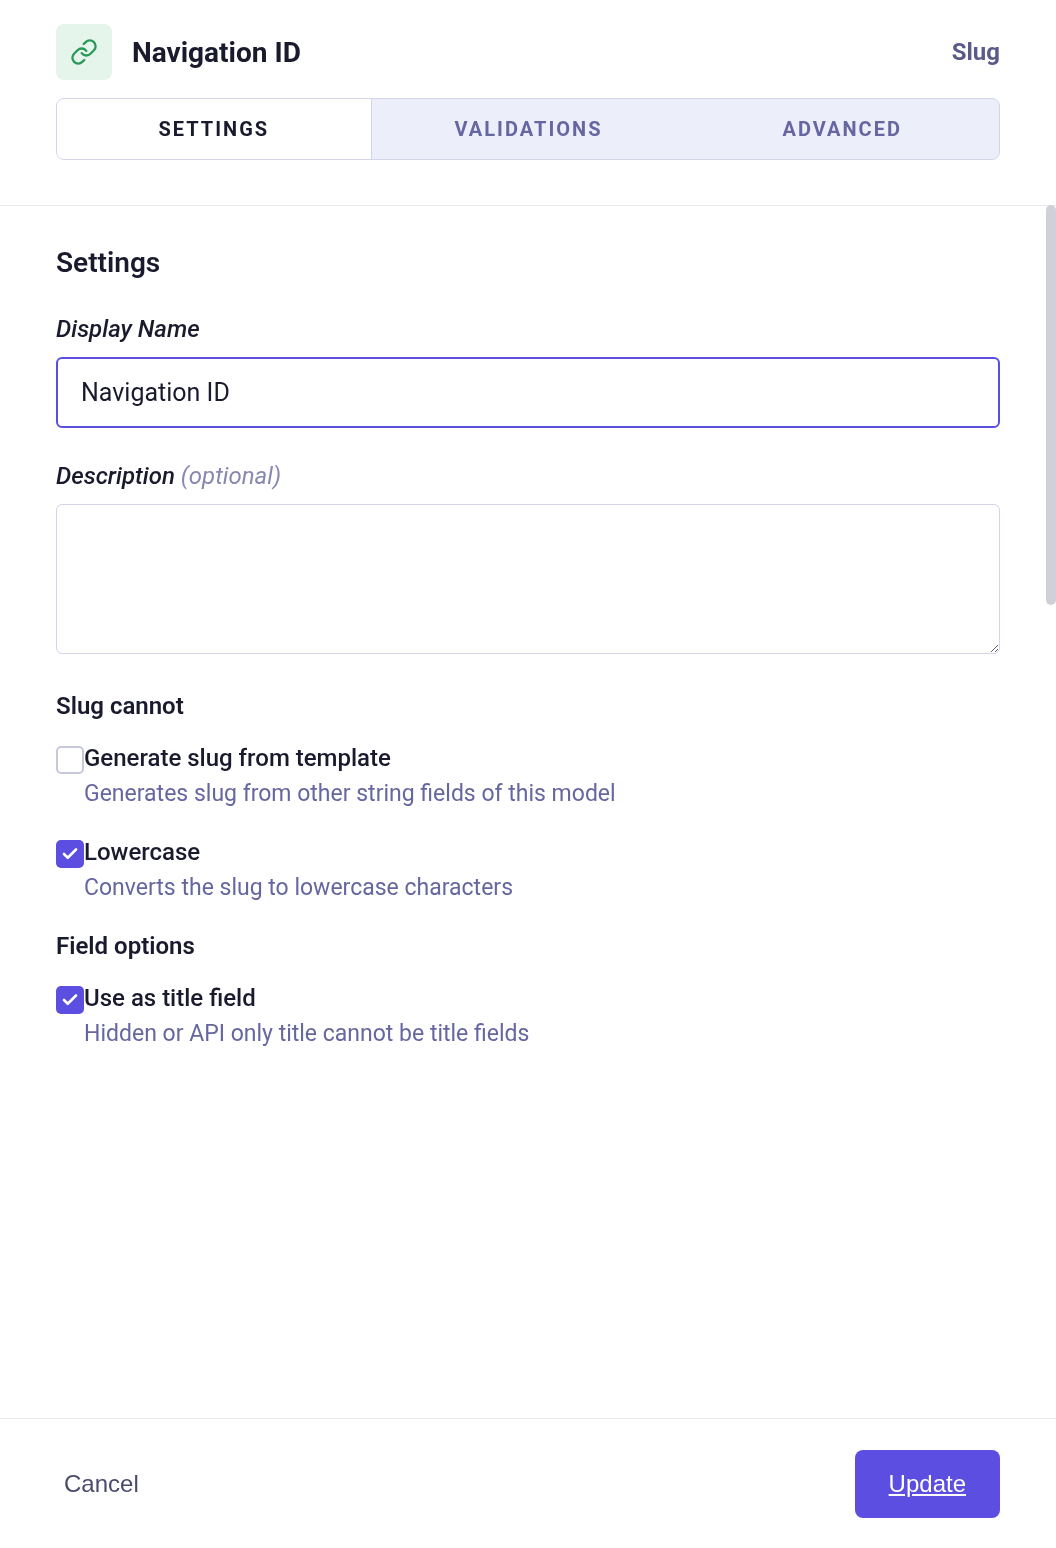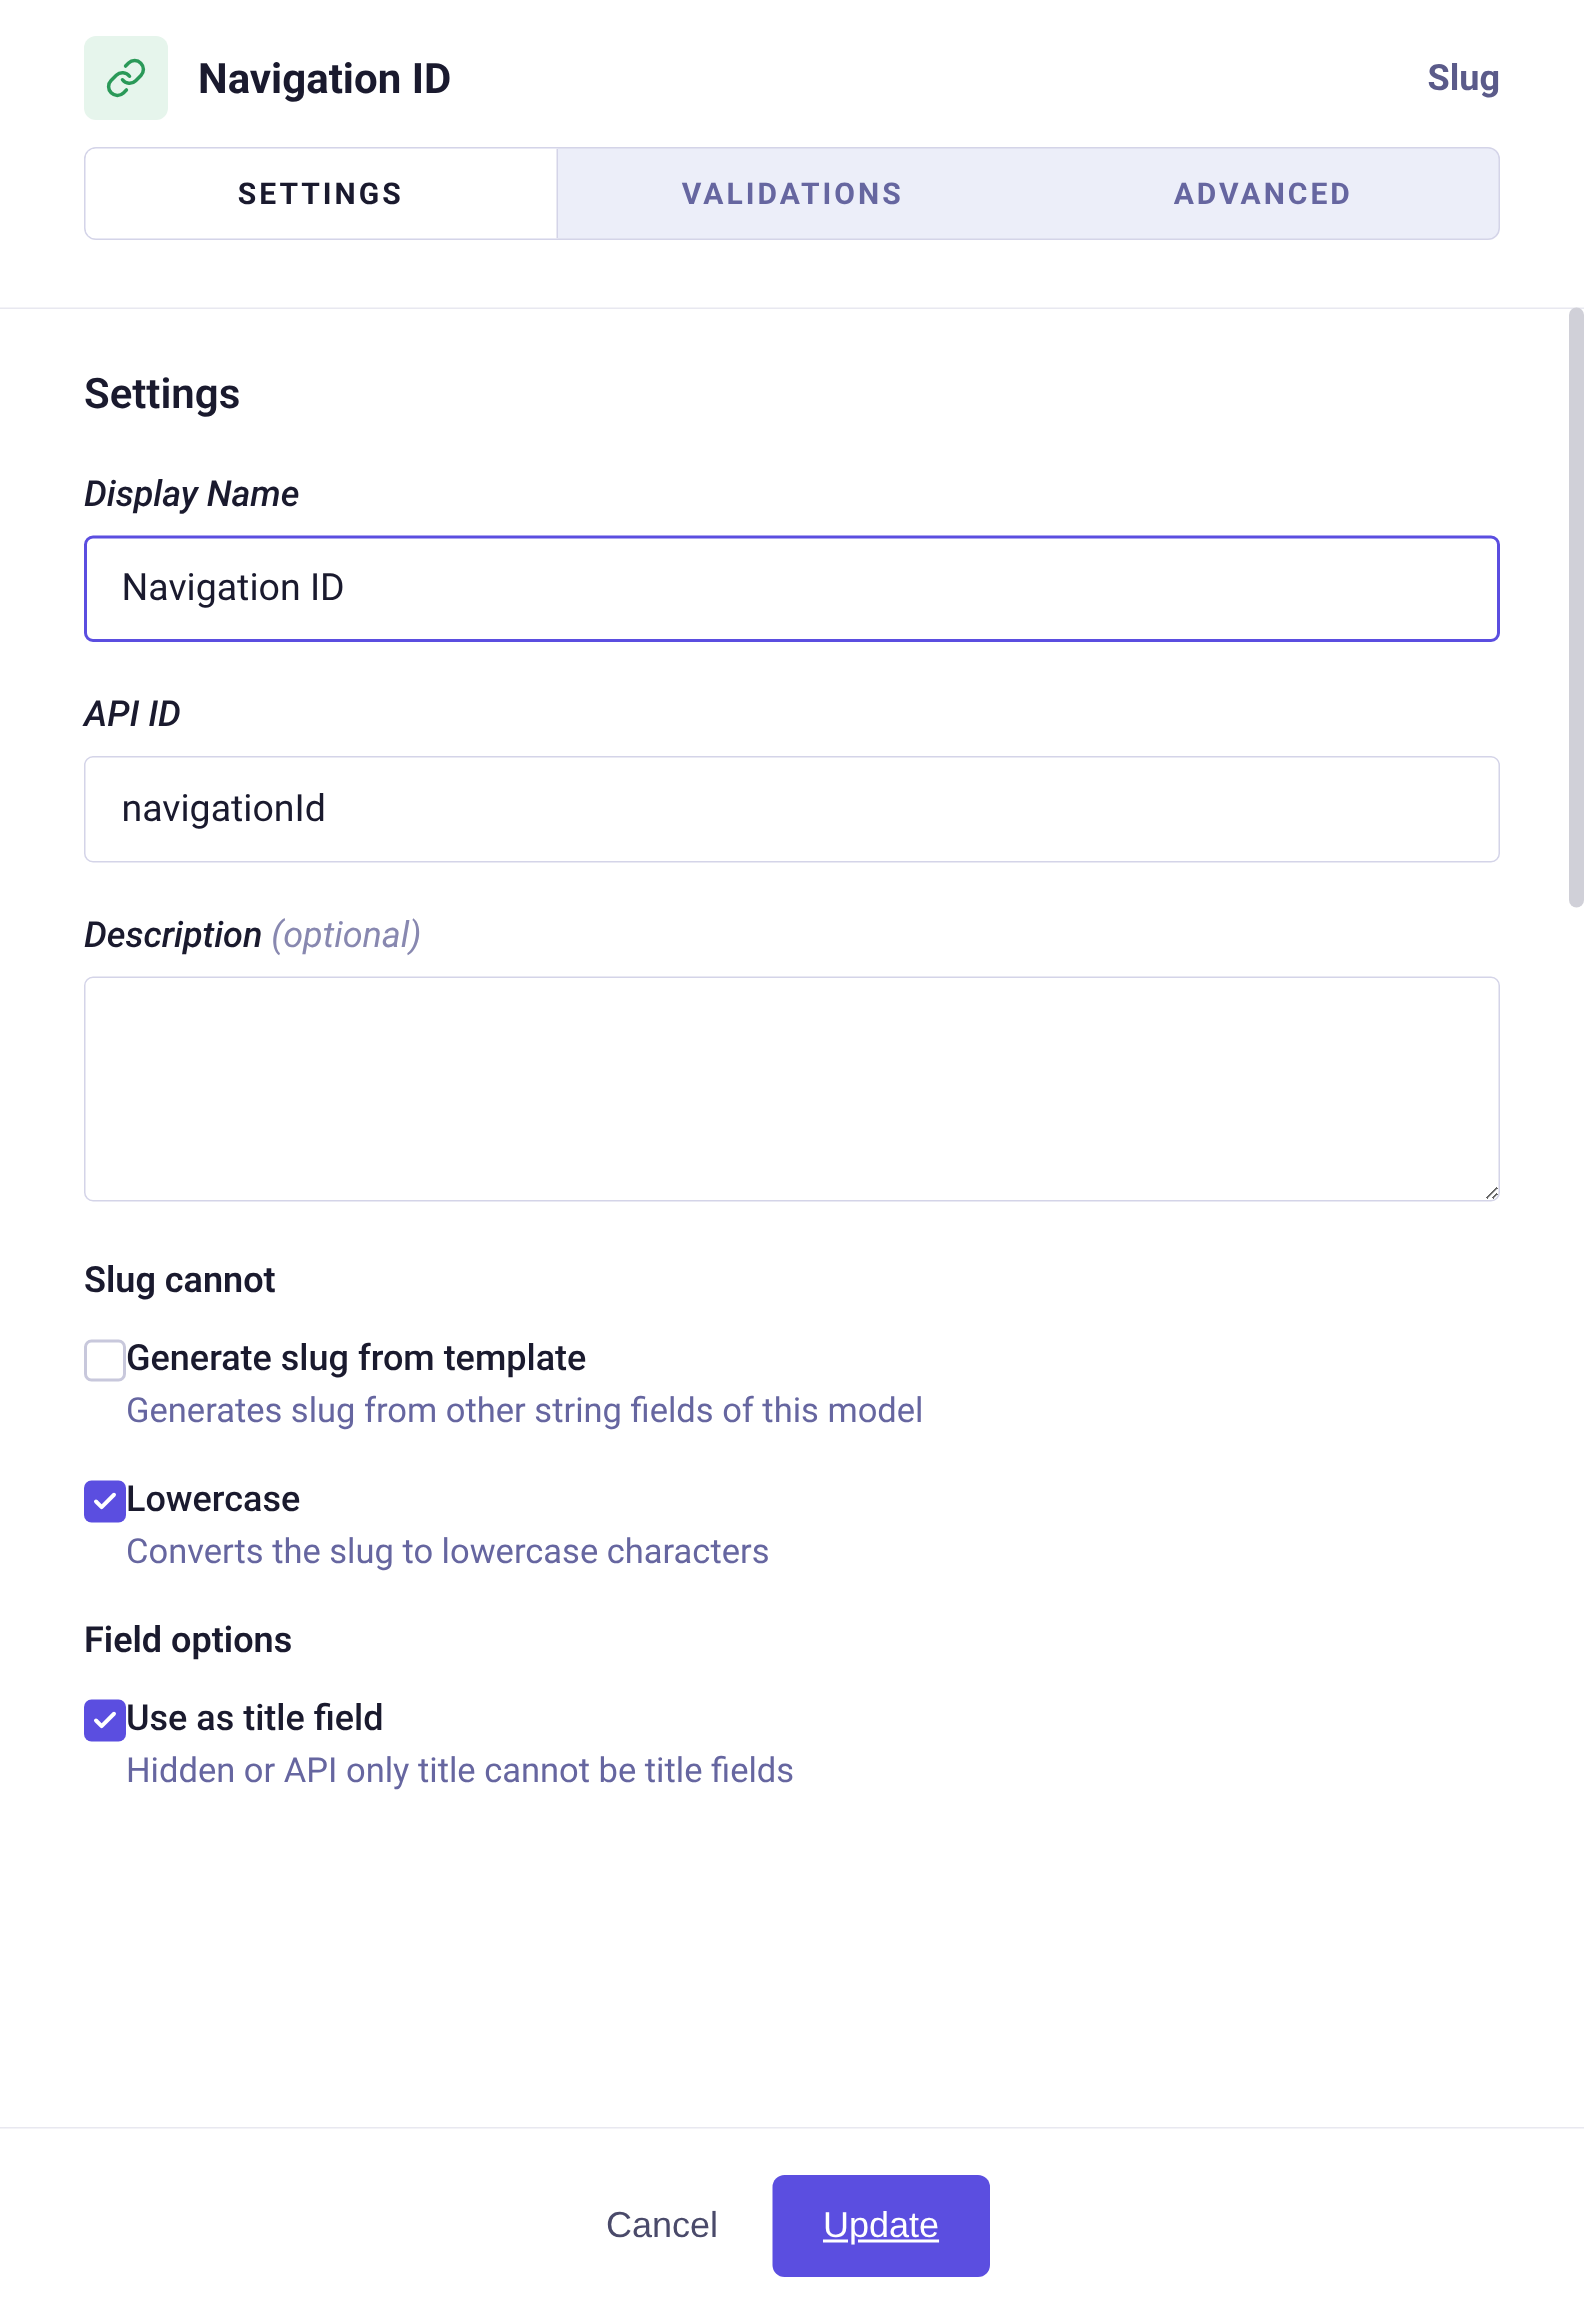--- a/index.html
+++ b/index.html
@@ -172,21 +172,21 @@
     }
     .footer {
       position: absolute;
       bottom: 0;
       left: 0;
       right: 0;
       height: 130px;
       border-top: 1px solid #e8e8f0;
       display: flex;
       align-items: center;
-      justify-content: center;
+      justify-content: space-between;
       padding: 0 56px;
       gap: 28px;
       background: #fff;
     }
     .btn-cancel {
       font-size: 24px;
       font-weight: 500;
       color: #4a4a6a;
       background: none;
       border: none;
@@ -238,24 +238,20 @@
 
 <div class="content-scroll">
   <div class="content">
     <div class="section-title">Settings</div>
 
     <div class="field-group">
       <label class="field-label">Display Name</label>
       <input type="text" class="text-input focused" value="Navigation ID" style="">
     </div>
 
-    <div class="field-group">
-      <label class="field-label">API ID</label>
-      <input type="text" class="text-input" value="navigationId" style="">
-    </div>
 
     <div class="field-group">
       <label class="field-label">
         <span>Description</span>
         <span class="optional">(optional)</span>
       </label>
       <textarea class="textarea" style=""></textarea>
     </div>
 
     <div class="sub-section-title">Slug cannot</div>

